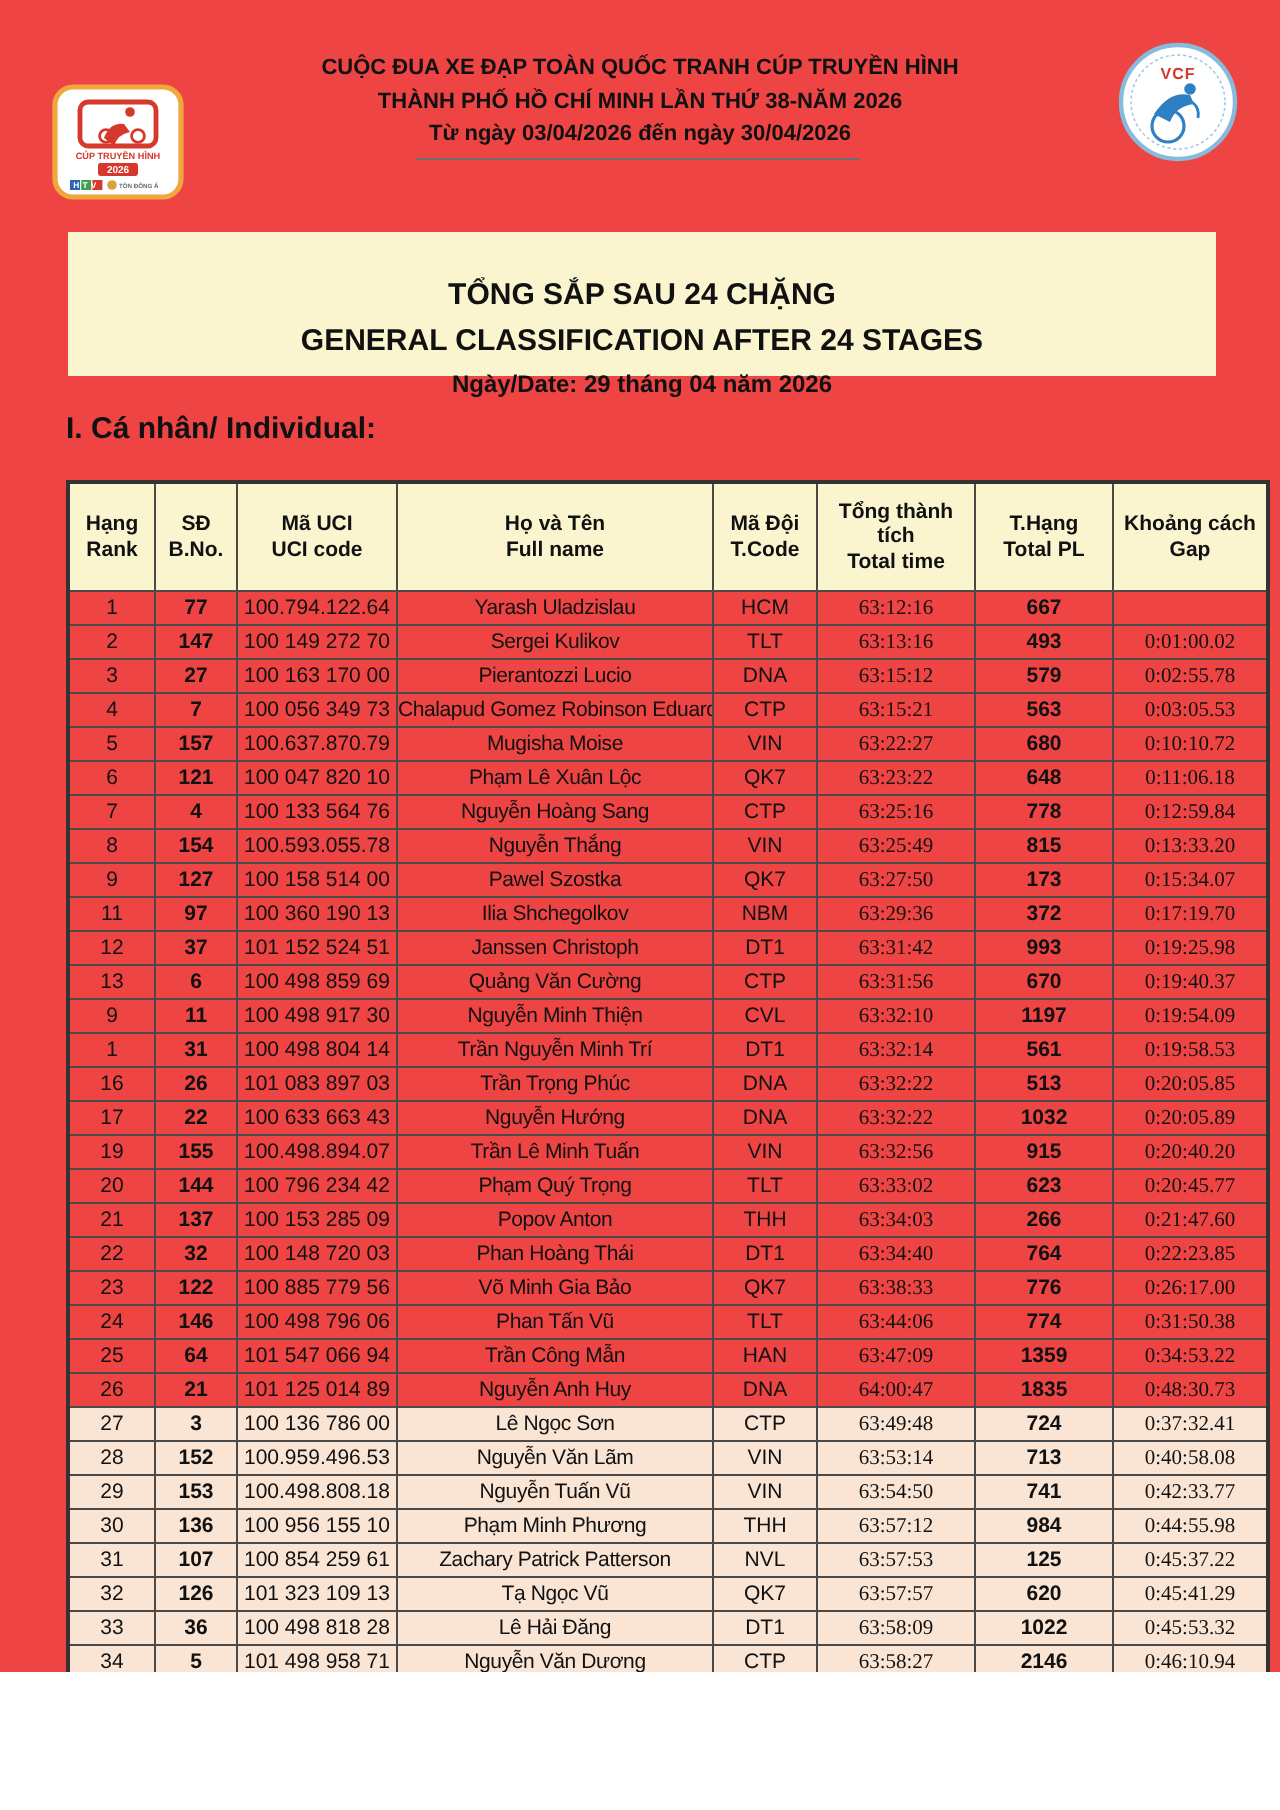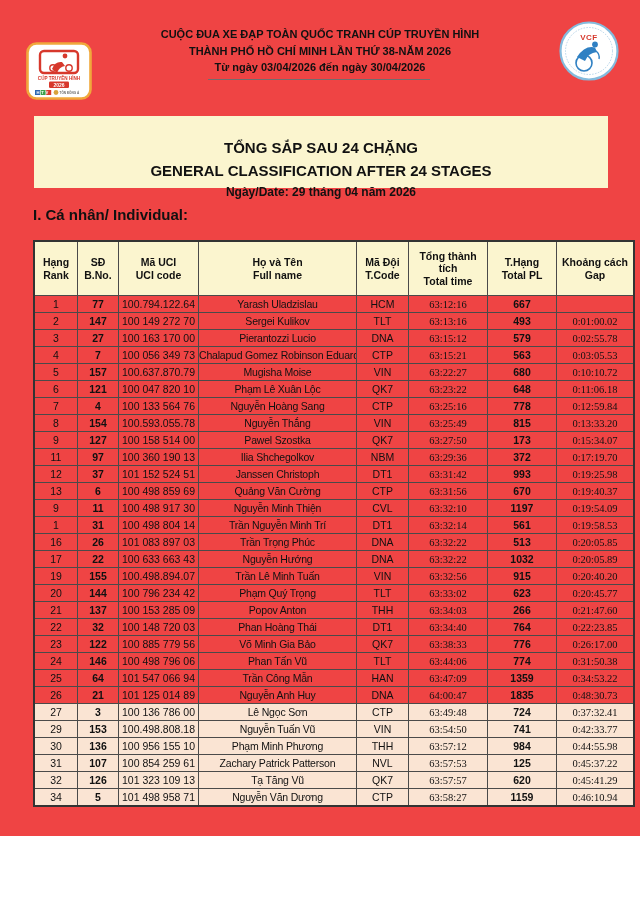--- a/index.html
+++ b/index.html
@@ -393,20 +393,30 @@
           <td class="col-rank">27</td>
           <td class="col-bno">3</td>
           <td class="col-uci">100 136 786 00</td>
           <td class="col-name">Lê Ngọc Sơn</td>
           <td class="col-tcode">CTP</td>
           <td class="col-time">63:49:48</td>
           <td class="col-pl">724</td>
           <td class="col-gap">0:37:32.41</td>
         </tr>
         <tr class="hl">
+          <td class="col-rank">28</td>
+          <td class="col-bno">152</td>
+          <td class="col-uci">100.959.496.53</td>
+          <td class="col-name">Nguyễn Văn Lãm</td>
+          <td class="col-tcode">VIN</td>
+          <td class="col-time">63:53:14</td>
+          <td class="col-pl">713</td>
+          <td class="col-gap">0:40:58.08</td>
+        </tr>
+        <tr class="hl">
           <td class="col-rank">29</td>
           <td class="col-bno">153</td>
           <td class="col-uci">100.498.808.18</td>
           <td class="col-name">Nguyễn Tuấn Vũ</td>
           <td class="col-tcode">VIN</td>
           <td class="col-time">63:54:50</td>
           <td class="col-pl">741</td>
           <td class="col-gap">0:42:33.77</td>
         </tr>
         <tr class="hl">
@@ -426,34 +436,44 @@
           <td class="col-name">Zachary Patrick Patterson</td>
           <td class="col-tcode">NVL</td>
           <td class="col-time">63:57:53</td>
           <td class="col-pl">125</td>
           <td class="col-gap">0:45:37.22</td>
         </tr>
         <tr class="hl">
           <td class="col-rank">32</td>
           <td class="col-bno">126</td>
           <td class="col-uci">101 323 109 13</td>
-          <td class="col-name">Tạ Tăng Vũ</td>
+          <td class="col-name">Tạ Ngọc Vũ</td>
           <td class="col-tcode">QK7</td>
           <td class="col-time">63:57:57</td>
           <td class="col-pl">620</td>
           <td class="col-gap">0:45:41.29</td>
+        </tr>
+        <tr class="hl">
+          <td class="col-rank">33</td>
+          <td class="col-bno">36</td>
+          <td class="col-uci">100 498 818 28</td>
+          <td class="col-name">Lê Hải Đăng</td>
+          <td class="col-tcode">DT1</td>
+          <td class="col-time">63:58:09</td>
+          <td class="col-pl">1022</td>
+          <td class="col-gap">0:45:53.32</td>
         </tr>
         <tr class="hl">
           <td class="col-rank">34</td>
           <td class="col-bno">5</td>
           <td class="col-uci">101 498 958 71</td>
           <td class="col-name">Nguyễn Văn Dương</td>
           <td class="col-tcode">CTP</td>
           <td class="col-time">63:58:27</td>
-          <td class="col-pl">1159</td>
+          <td class="col-pl">2146</td>
           <td class="col-gap">0:46:10.94</td>
         </tr>
       </tbody>
   </table>
 
   <svg class="cyclist c1" width="26" height="20" viewBox="0 0 26 20">
     <circle cx="6" cy="14" r="4.4" fill="none" stroke="#222" stroke-width="1.1"></circle>
     <circle cx="20" cy="14" r="4.4" fill="none" stroke="#222" stroke-width="1.1"></circle>
     <path d="M6,14 L11,8 L17,9 L20,14" fill="none" stroke="#222" stroke-width="1.2"></path>
     <path d="M10,9 Q13,3 17.5,5.5" fill="none" stroke="#222" stroke-width="1.6"></path>

